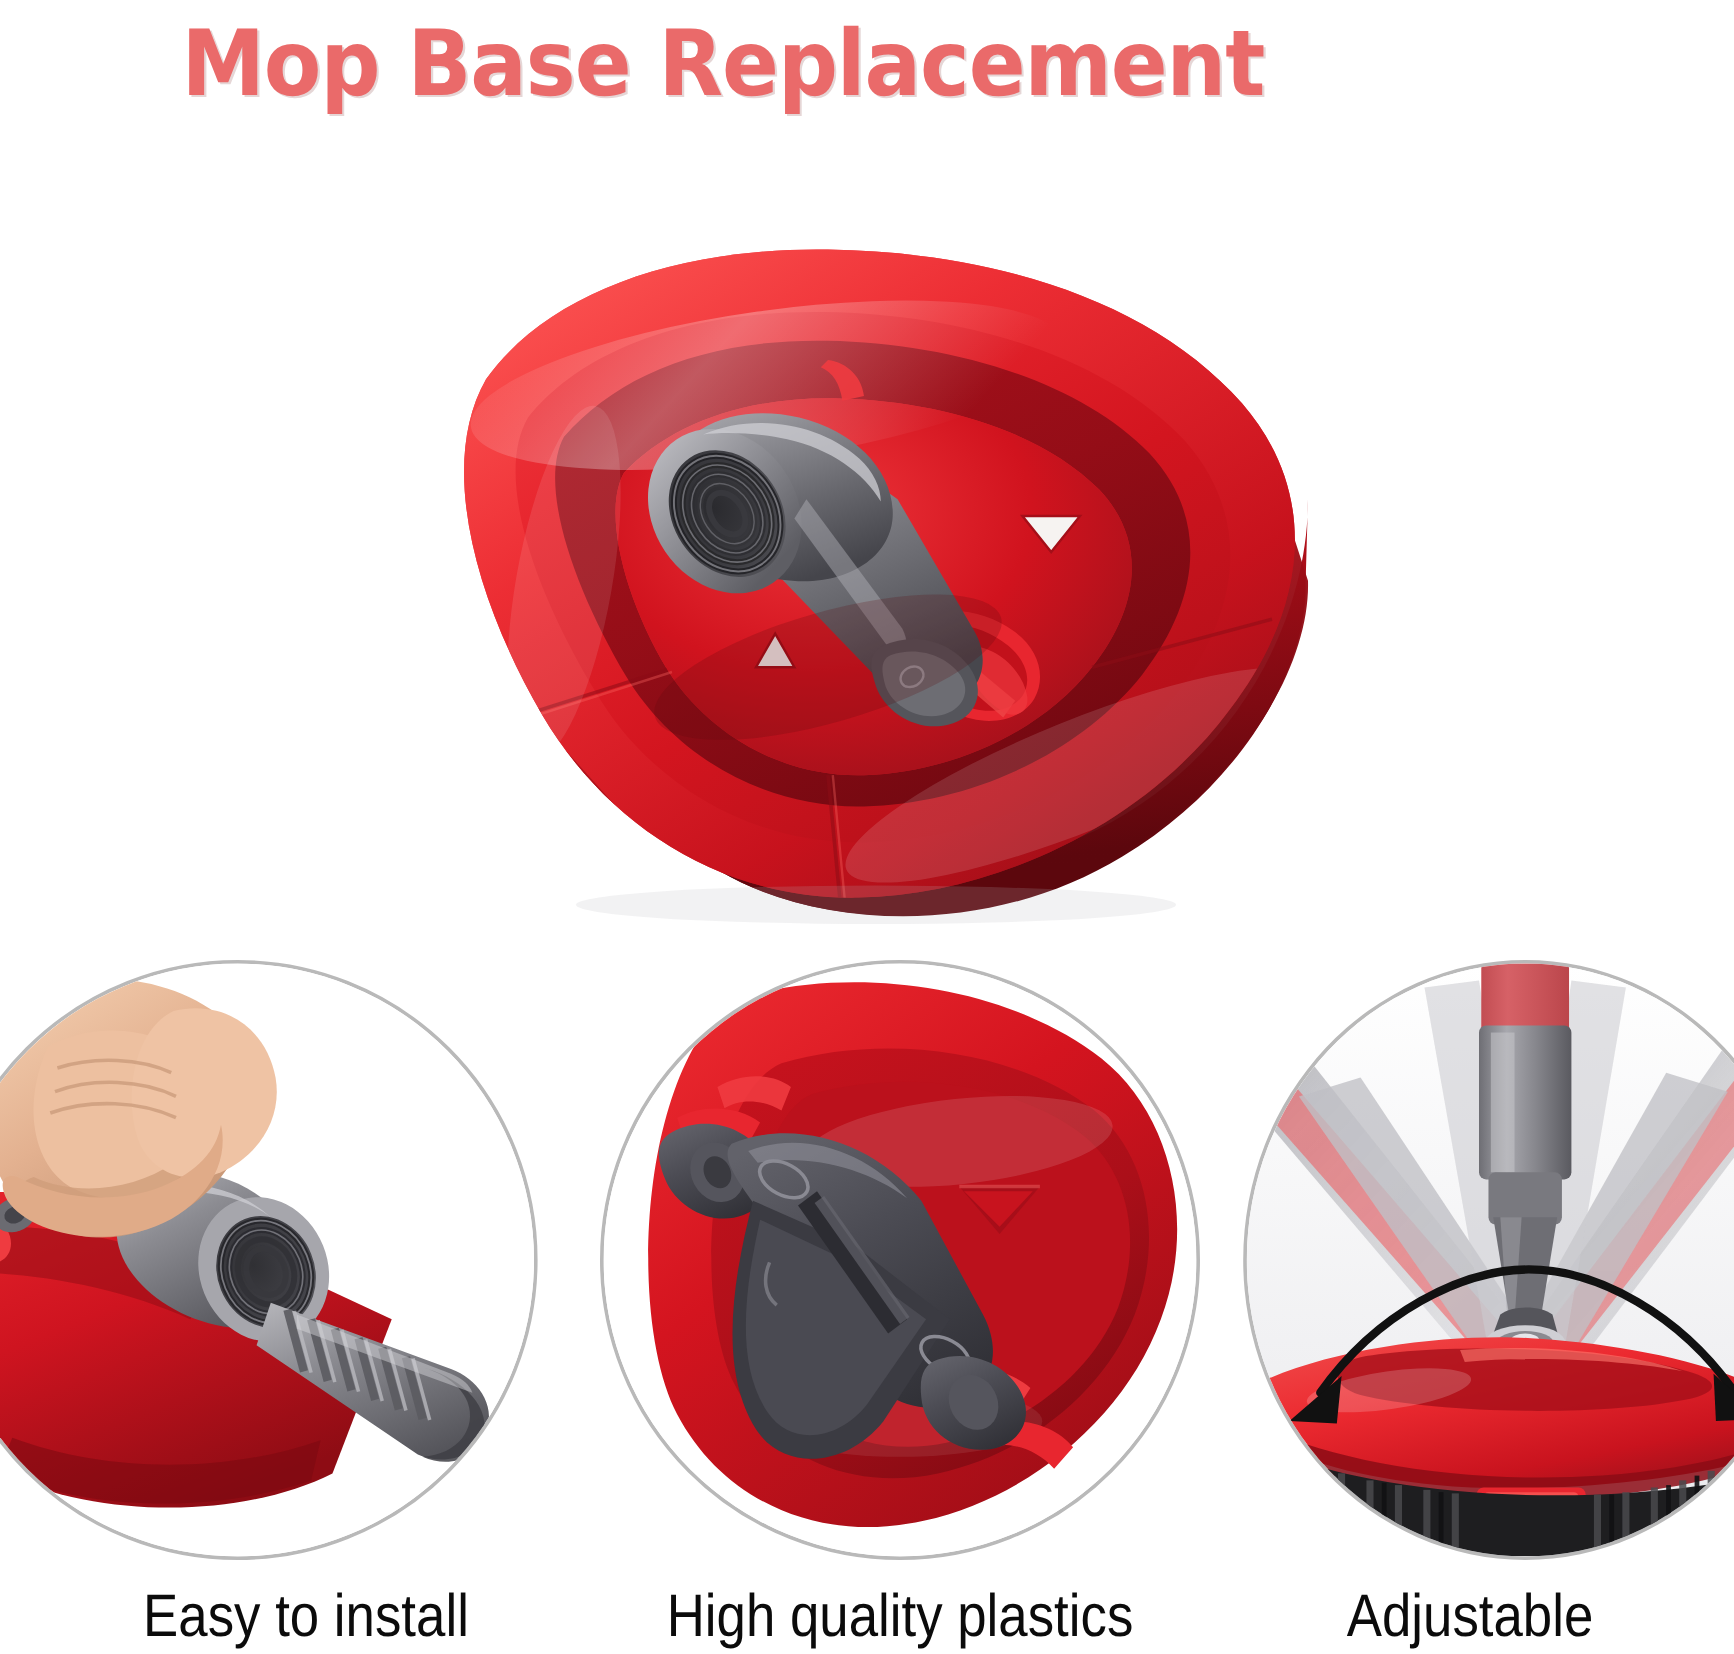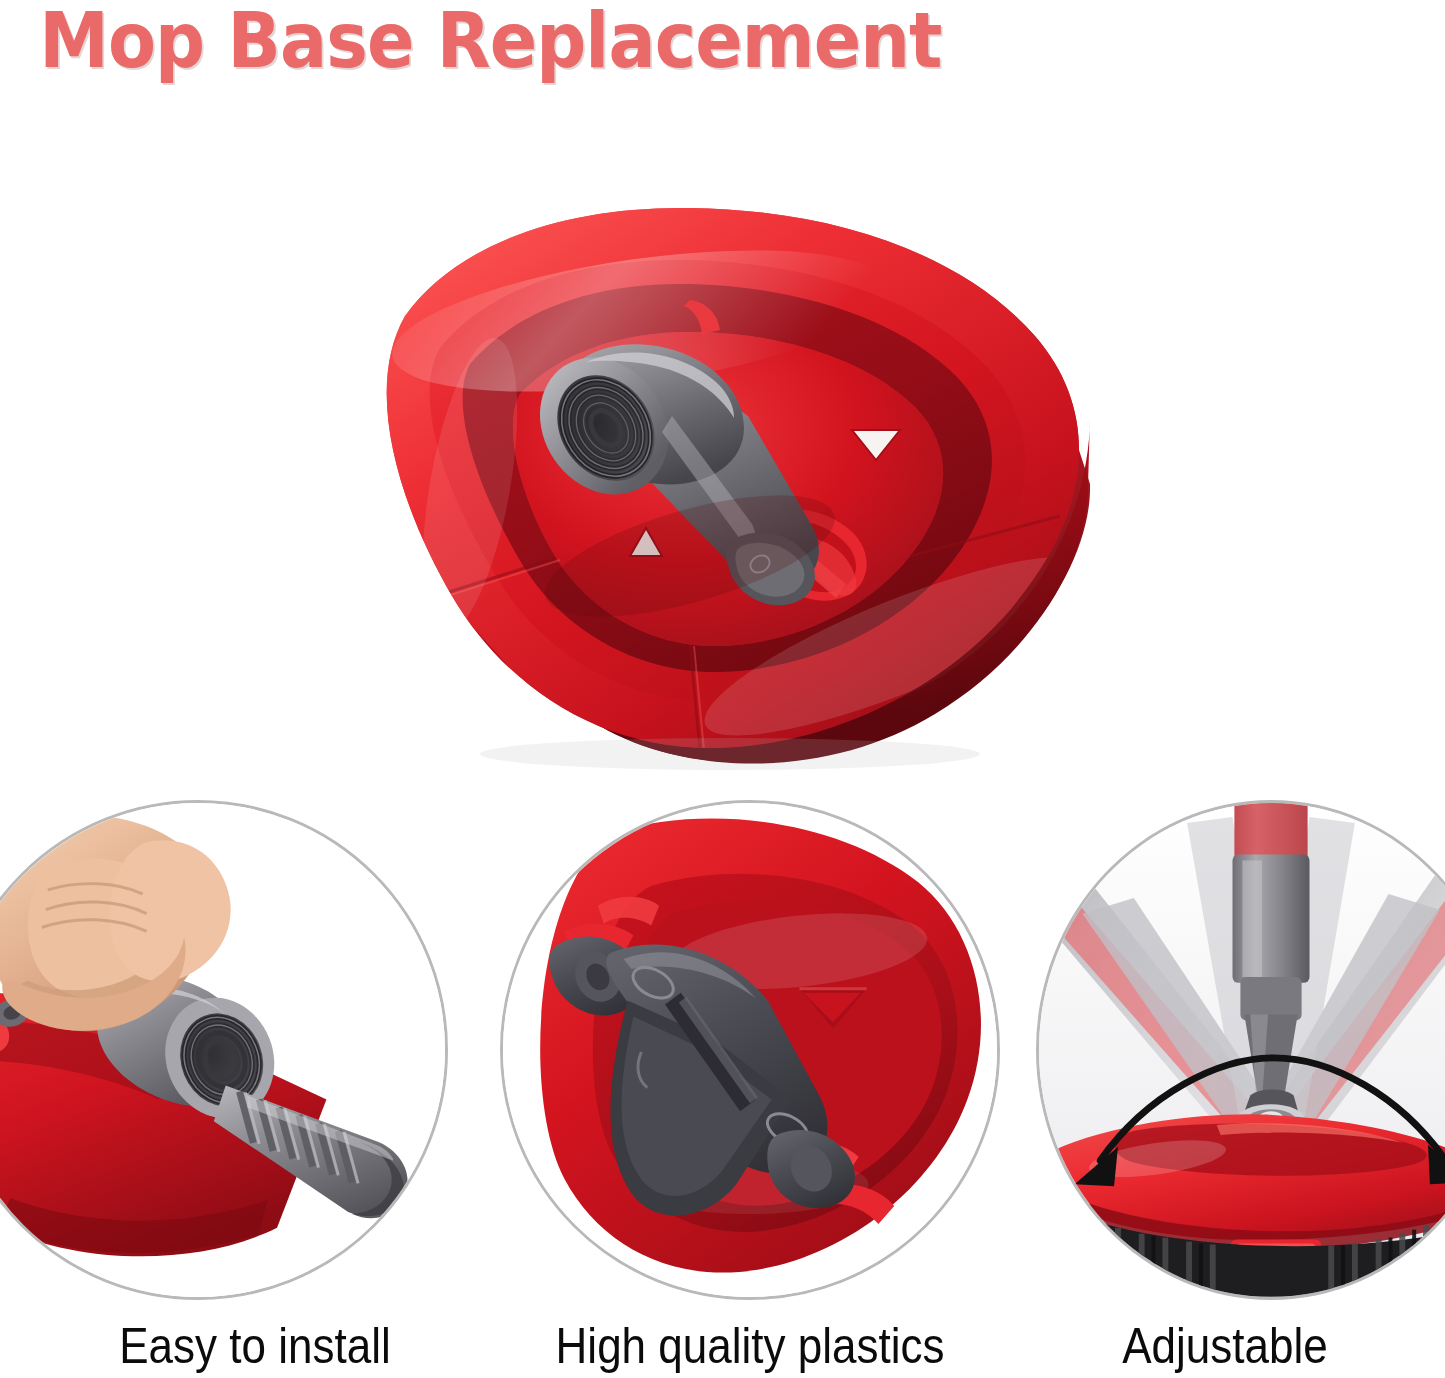--- a/index.html
+++ b/index.html
@@ -10,24 +10,25 @@
   body {
     width: 1445px; height: 1378px;
     position: relative;
     overflow: hidden;
     font-family: "Liberation Sans", sans-serif;
   }
 
   
   #title-bar {
     position: absolute;
-    left: 0; top: 0;
+    left: 0; top: 12px;
     width: 1204px; height: 82px;
     display: flex;
     align-items: center;
+    justify-content: center;
   }
   #page-title {
     font-family: "DejaVu Sans", sans-serif;
     font-weight: 700;
     font-size: 76px;
     line-height: 76px;
     letter-spacing: -1px;
     color: #ea6a6a;
     transform: scaleX(0.92);
     transform-origin: center;

